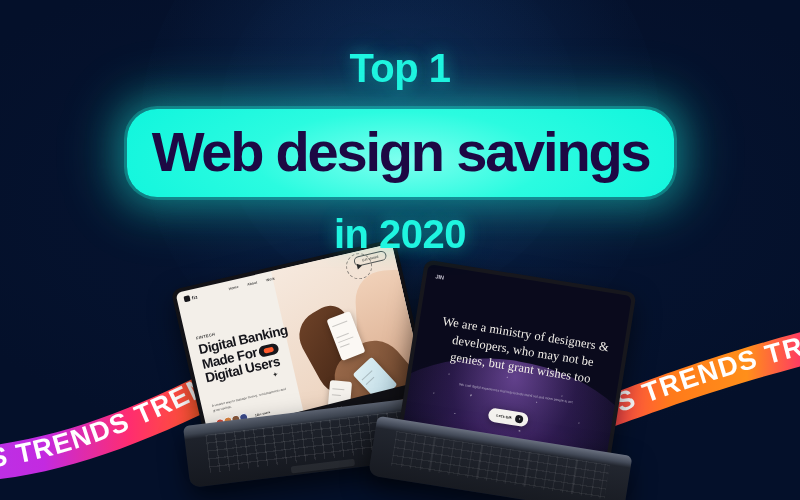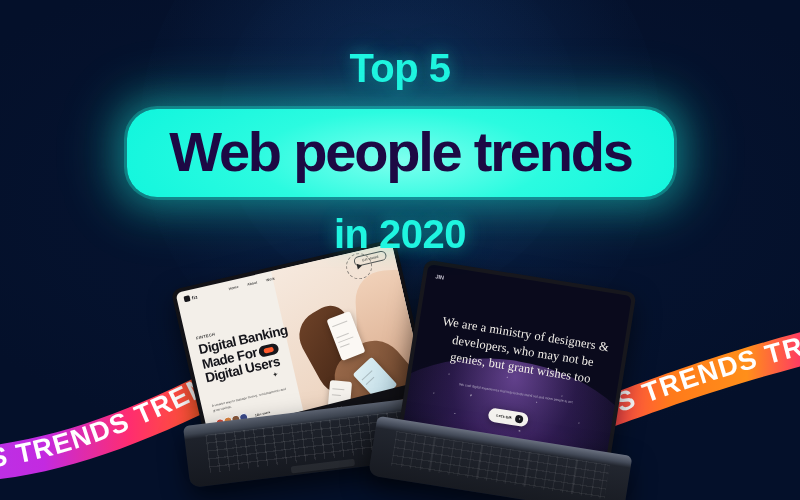--- a/index.html
+++ b/index.html
@@ -401,26 +401,26 @@
 <body>
 
 <div id="stage">
 
   <div class="bg-halo"></div>
   <div class="bg-halo2"></div>
   <div class="bg-vignette"></div>
 
   <div class="headline">
 
-    <div class="kicker">Top 5</div>
+    <div class="kicker">Top 1</div>
 
     <div class="badge-wrap">
       <div class="badge-glow"></div>
       <div class="badge">
-        <span class="badge-text">Web people trends</span>
+        <span class="badge-text">Web design savings</span>
       </div>
     </div>
 
     <div class="subline">in 2020</div>
   </div>
 
   <div class="laptop" id="laptop-left">
 
     <div class="ll-screen">
       <div class="ll-inner">

